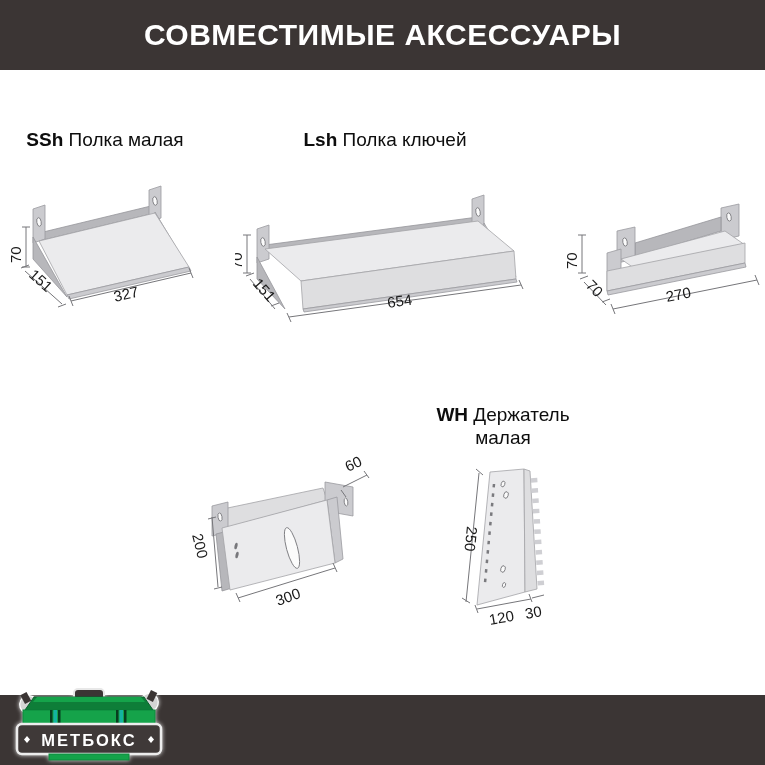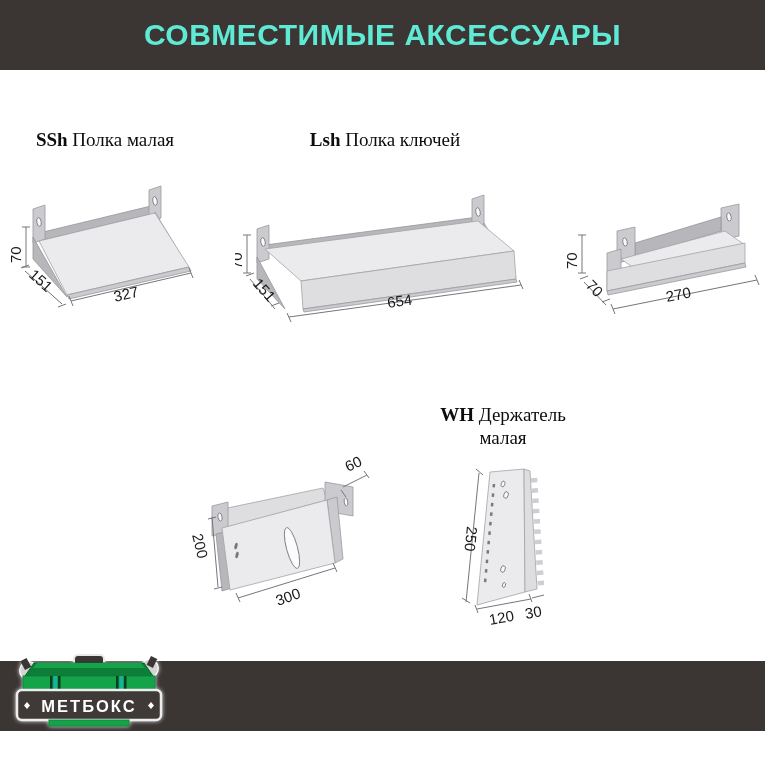--- a/index.html
+++ b/index.html
@@ -1,23 +1,23 @@
 <!DOCTYPE html>
 <html><head>
 <meta charset="utf-8">
 <style>
   html,body{margin:0;padding:0;background:#fff;}
   #page{position:relative;width:765px;height:765px;overflow:hidden;background:#fff;
         font-family:"Liberation Sans",sans-serif;}
   .band{position:absolute;left:0;width:765px;background:#3b3534;}
   .header{top:0;height:70px;display:flex;align-items:center;justify-content:center;}
-  .title{color:#5eead4;font-size:30px;font-weight:800;letter-spacing:.5px;}
-  .footer{top:661px;height:70px;}
+  .title{color:#ffffff;font-size:30px;font-weight:800;letter-spacing:.5px;}
+  .footer{top:695px;height:70px;}
   .plabel{position:absolute;font-size:19px;line-height:23px;color:#0d0d0d;
-          text-align:center;white-space:pre-line;font-family:Liberation Serif, serif;}
+          text-align:center;white-space:pre-line;}
   .plabel b{font-weight:700;}
   .fig{position:absolute;}
   .dim{font-size:15px;fill:#1a1a1a;font-family:"Liberation Sans",sans-serif;}
   .dl{stroke:#76767a;stroke-width:1;fill:none;}
   .m-light{fill:#ebebed;stroke:#a3a3a7;stroke-width:.8;}
   .m-face{fill:#dedee0;stroke:#a3a3a7;stroke-width:.8;}
   .m-mid{fill:#cbcbcf;stroke:#9b9b9f;stroke-width:.8;}
   .m-dark{fill:#b7b7bb;stroke:#96969a;stroke-width:.8;}
   .hole{fill:#fbfbfb;stroke:#7d7d81;stroke-width:.9;}
   .logo{filter:drop-shadow(0 0 2px rgba(255,255,255,.85));}

